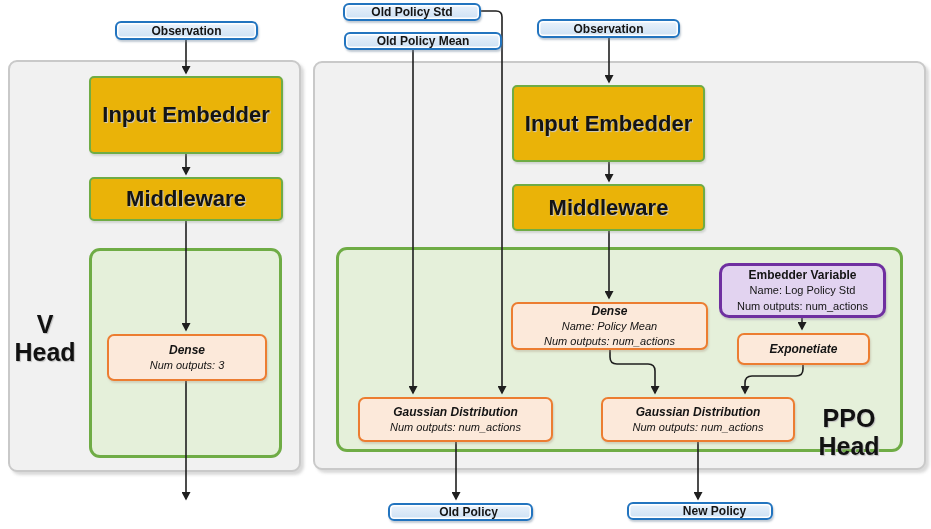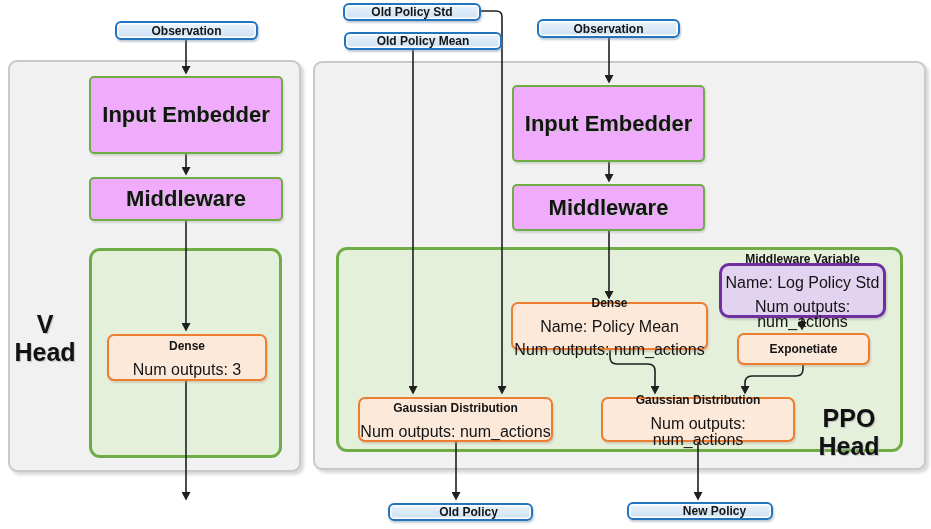--- a/index.html
+++ b/index.html
@@ -11,29 +11,29 @@
          box-sizing:border-box;z-index:2;}
 
   svg.wires{position:absolute;left:0;top:0;z-index:3;pointer-events:none;}
 
   .node{position:absolute;box-sizing:border-box;display:flex;flex-direction:column;
         align-items:center;justify-content:center;text-align:center;z-index:4;color:#141414;}
 
   .blue{background:linear-gradient(#EAF2FB,#CDE1F4);border:2.5px solid #2274BF;border-radius:6px;
         box-shadow:inset 0 0 0 1.5px #ffffff,1px 2px 2px rgba(120,140,160,0.45);
         font-weight:bold;font-size:12px;}
-  .green-box{background:#f0abfc;border:2.5px solid #6FAC45;border-radius:5px;
+  .green-box{background:#eab308;border:2.5px solid #6FAC45;border-radius:5px;
         font-weight:bold;font-size:22px;letter-spacing:0px;
         box-shadow:1px 2px 2px rgba(150,160,150,0.35);text-shadow:1px 1px 1px #c9c9c9;}
   .orange{background:#FCE9DA;border:2.5px solid #EC7D31;border-radius:7px;
-        box-shadow:1px 2px 2px rgba(170,150,130,0.35);font-size:12px;}
+        box-shadow:1px 2px 2px rgba(170,150,130,0.35);font-size:12px;font-style:italic;}
   .purple{background:#E2D3F0;border:3px solid #6F2FA0;border-radius:10px;
         box-shadow:1px 2px 2px rgba(150,140,160,0.4);font-size:12px;}
   .node .title{font-weight:bold;font-size:12px;line-height:16px;}
-  .node .line{font-weight:normal;font-size:16px;line-height:15.5px;margin-top:8px;}
+  .node .line{font-weight:normal;font-size:11px;line-height:15.5px;}
 
   .head-label{position:absolute;z-index:4;font-weight:bold;font-size:25px;line-height:28px;
         text-align:center;color:#111;text-shadow:1px 1px 1px #bdbdbd;}
 </style>
 </head>
 <body>
 
 <div id="stage">
 
   <div class="panel" style="left:8px;top:60px;width:293px;height:412px;"></div>
@@ -119,21 +119,21 @@
     <span>Middleware</span>
   </div>
 
   <div class="node orange" style="left:511px;top:302px;width:197px;height:48px;">
     <span class="title">Dense</span>
     <span class="line">Name: Policy Mean</span>
     <span class="line">Num outputs: num_actions</span>
   </div>
 
   <div class="node purple" style="left:719px;top:263px;width:167px;height:55px;">
-    <span class="title">Middleware Variable</span>
+    <span class="title">Embedder Variable</span>
     <span class="line">Name: Log Policy Std</span>
     <span class="line">Num outputs: num_actions</span>
   </div>
 
   <div class="node orange" style="left:737px;top:333px;width:133px;height:32px;justify-content:center;">
     <span class="title">Exponetiate</span>
   </div>
 
   <div class="node orange" style="left:358px;top:397px;width:195px;height:45px;">
     <span class="title">Gaussian Distribution</span>

